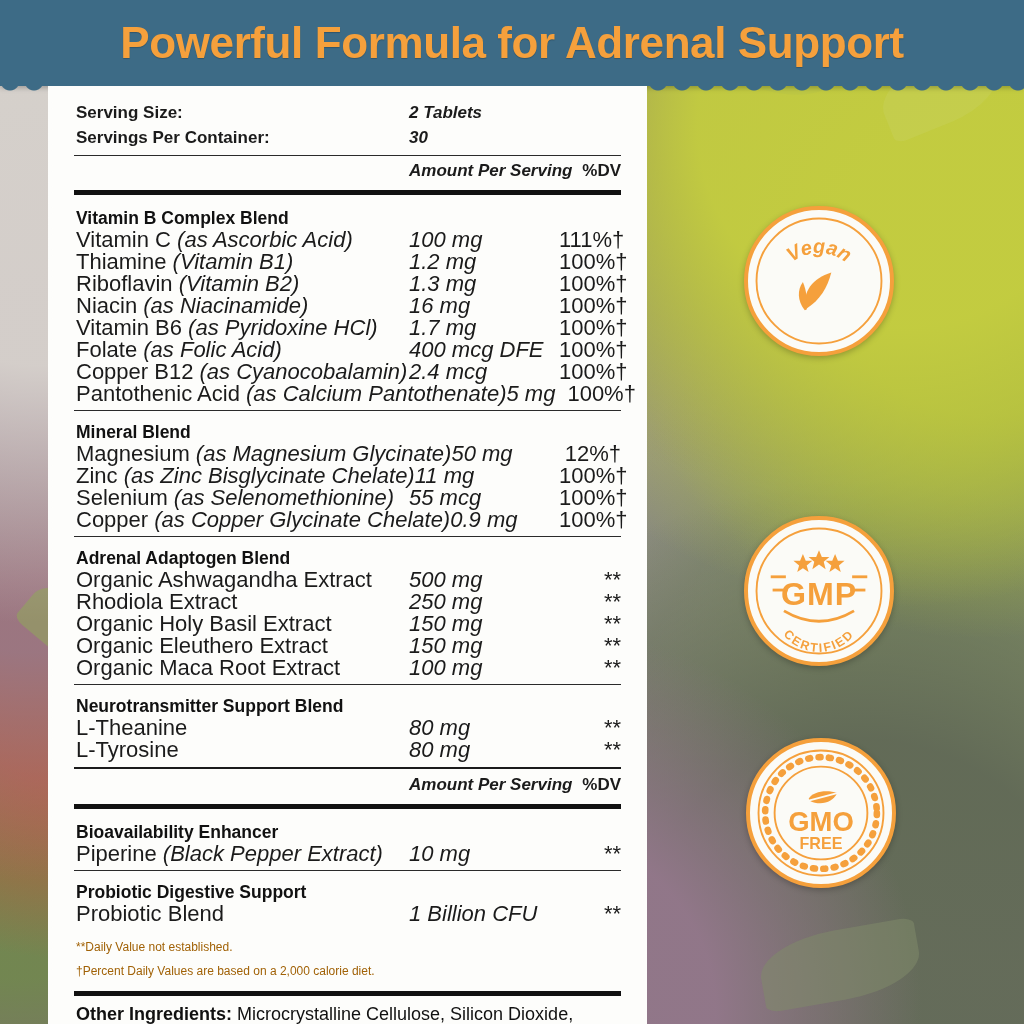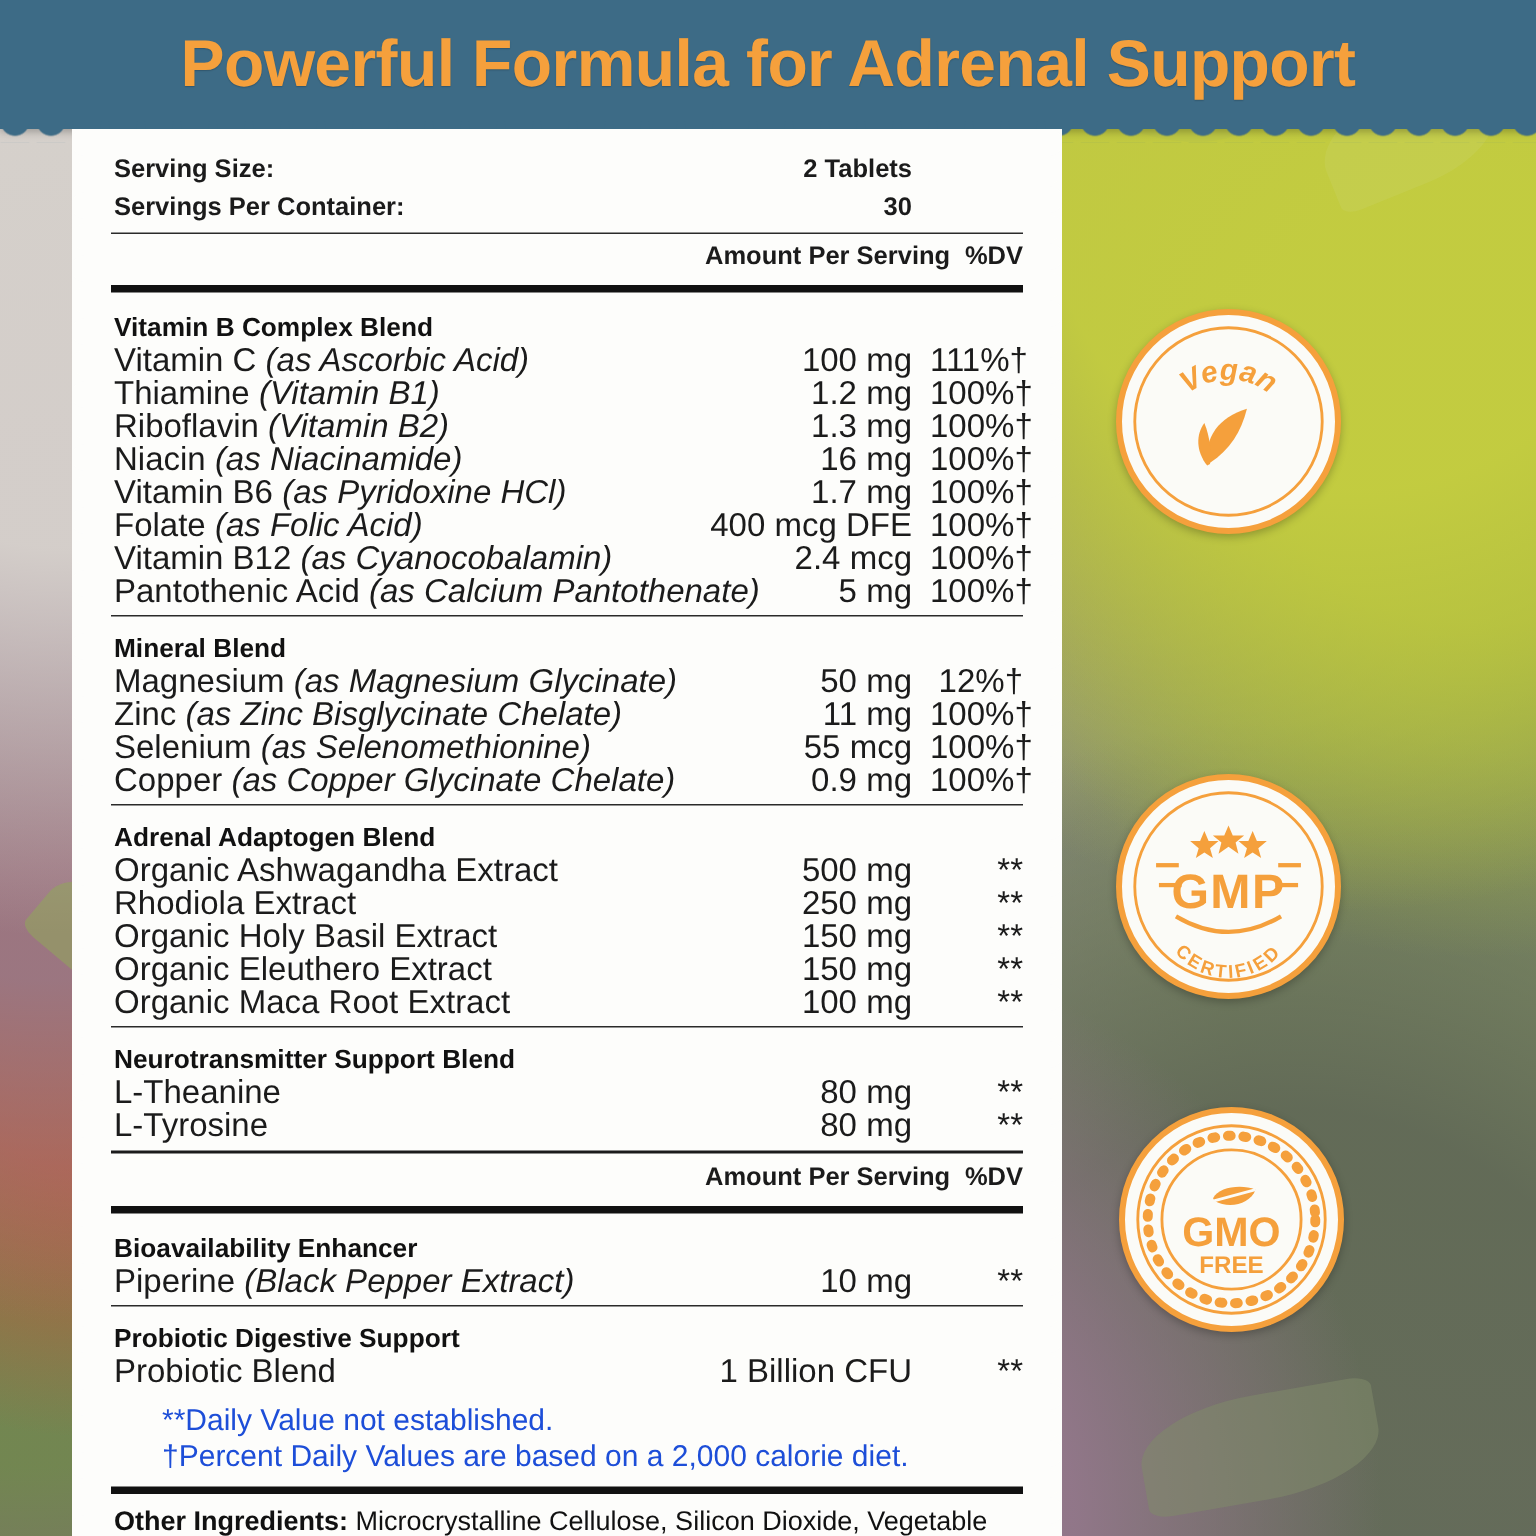--- a/index.html
+++ b/index.html
@@ -62,21 +62,21 @@
     color: #f5a03c;
     letter-spacing: -0.4px;
     text-shadow: 0 1px 1px rgba(0,0,0,.2);
     white-space: nowrap;
   }
 
   
   .panel {
     position: absolute;
     left: 48px; top: 86px;
-    width: 660px; height: 938px;
+    width: 599px; height: 938px;
     background: #fdfdfb;
     filter: drop-shadow(0 0 4px rgba(0,0,0,.30));
     -webkit-mask-image:
        radial-gradient(circle at 9px 0, #000 8px, transparent 9px),
        linear-gradient(#000,#000);
     padding: 14px 26px 10px 26px;
   }
   .panel-edge-l, .panel-edge-r {
     position: absolute; top: 0; width: 16px; height: 100%;
     background: #fdfdfb;
@@ -95,39 +95,39 @@
   }
 
   
   .facts { width: 100%; }
   .row {
     display: flex; align-items: baseline;
     font-size: 22px; color: #1b1b1b;
     line-height: 22px;
   }
   .row .nm { flex: 1 1 auto; padding-left: 2px; white-space: nowrap; }
-  .row .amt { width: 150px; text-align: right; padding-right: 12px; white-space: nowrap;}
+  .row .amt { width: 150px; padding-right: 12px; white-space: nowrap; font-style: italic;}
   .row .dv  { width: 62px; text-align: right; white-space: nowrap;}
 
   .hdr-row { font-weight: 700; font-size: 17px; }
   .hdr-row .amt, .hdr-row .dv { font-weight: 700; }
 
   .serving { font-weight: 700; font-size: 17px; line-height: 25px; }
   .serving .val { font-weight: 700; }
 
   .blend-title {
     font-weight: 700; font-size: 17.5px; padding-top: 6px; color:#111;
   }
   .sub { font-style: italic; }
 
   .rule-thin { border-top: 1px solid #2a2a2a; margin: 5px 0 4px; }
   .rule-mid  { border-top: 2px solid #1b1b1b; margin: 6px 0 5px; }
   .rule-thick{ border-top: 5px solid #111; margin: 8px 0 6px; }
 
-  .note { font-size: 20px; line-height: 24px; color:#1d4ed8; padding-left:2px;margin-left:32px;}
+  .note { font-size: 12px; line-height: 24px; color:#a16207; padding-left:2px;}
 
   .other {
     font-size: 18px; line-height: 25px; color: #111; padding-left: 2px;
   }
   .other b { font-weight: 700; }
 
   
   .badge {
     position: absolute;
     width: 150px; height: 150px;
@@ -214,21 +214,21 @@
         <div class="nm"><span>Vitamin B6 </span><span class="sub">(as Pyridoxine HCl)</span></div>
         <div class="amt">1.7 mg</div>
         <div class="dv">100%†</div>
       </div>
       <div class="row">
         <div class="nm"><span>Folate </span><span class="sub">(as Folic Acid)</span></div>
         <div class="amt">400 mcg DFE</div>
         <div class="dv">100%†</div>
       </div>
       <div class="row">
-        <div class="nm"><span>Vitamin B12 </span><span class="sub">(as Cyanocobalamin)</span></div>
+        <div class="nm"><span>Copper B12 </span><span class="sub">(as Cyanocobalamin)</span></div>
         <div class="amt">2.4 mcg</div>
         <div class="dv">100%†</div>
       </div>
       <div class="row">
         <div class="nm"><span>Pantothenic Acid </span><span class="sub">(as Calcium Pantothenate)</span></div>
         <div class="amt">5 mg</div>
         <div class="dv">100%†</div>
       </div>
 
       <div class="rule-thin"></div>

